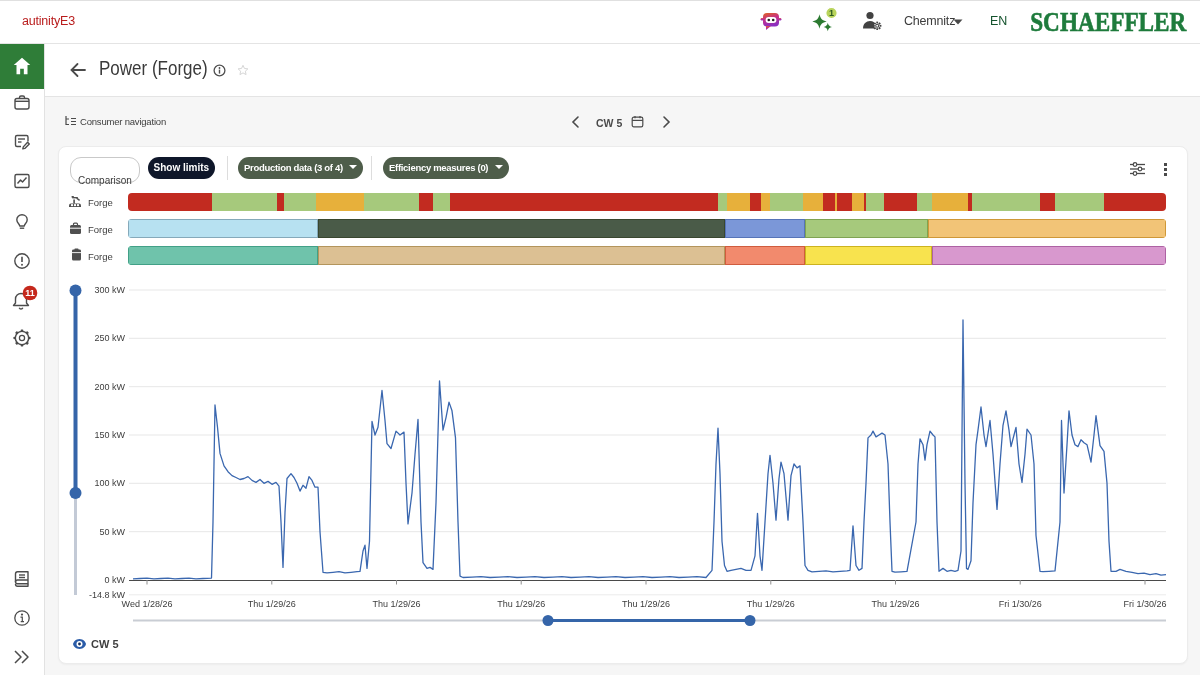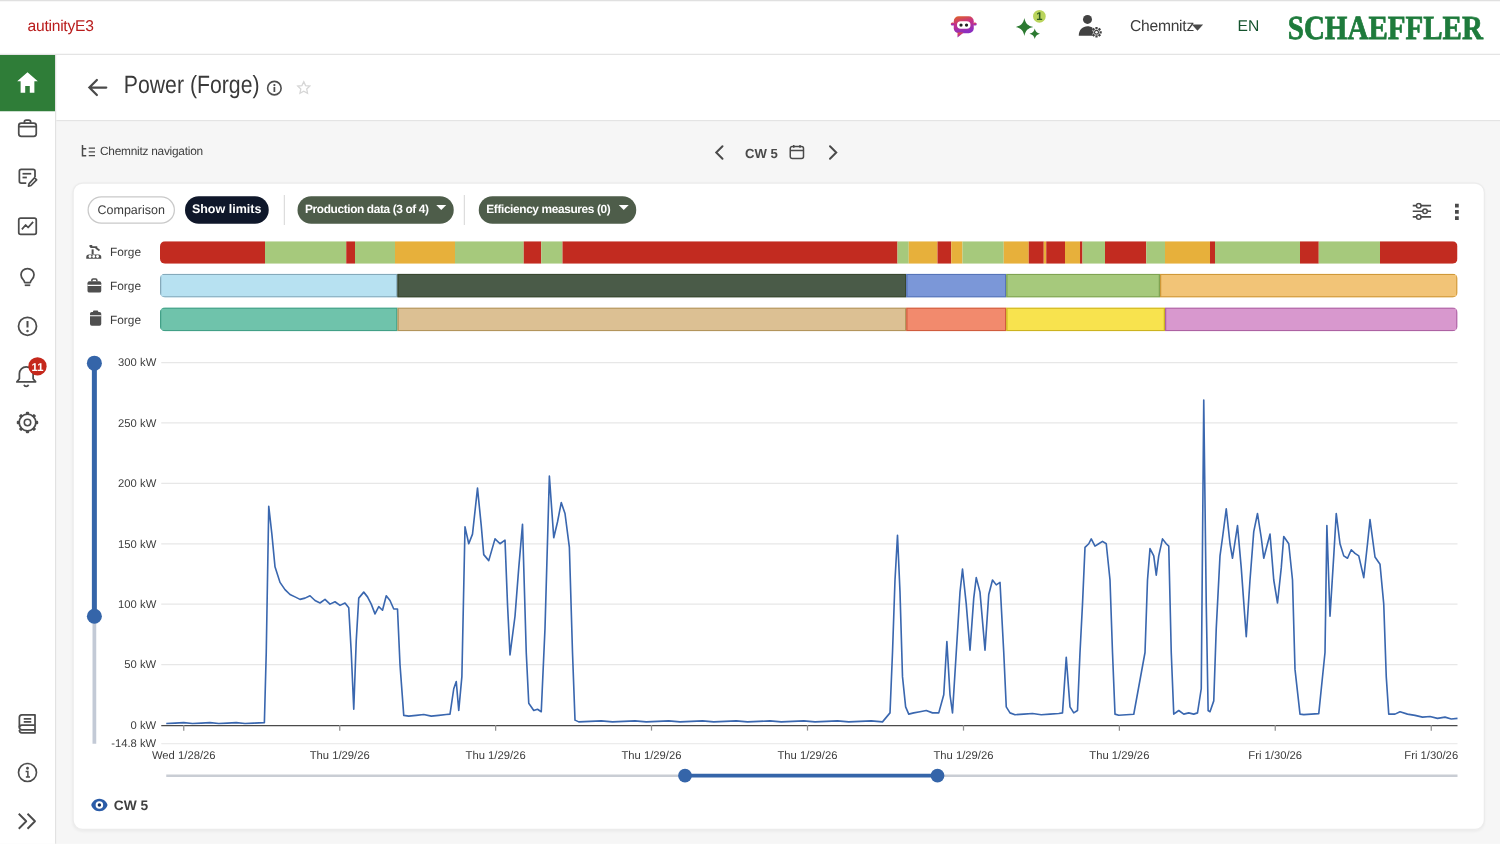--- a/index.html
+++ b/index.html
@@ -144,38 +144,38 @@
     <rect x="5.8" y="5.6" width="1.4" height="4" fill="#4f4f4f"></rect>
   </svg>
 <svg class="abs" style="left:237px;top:64px;z-index:4" width="12" height="12" viewBox="0 0 24 24" fill="none" stroke="#d6d6d6" stroke-width="2">
     <path d="M12 2.6 L14.9 8.9 L21.8 9.7 L16.7 14.4 L18.1 21.2 L12 17.8 L5.9 21.2 L7.3 14.4 L2.2 9.7 L9.1 8.9 Z"></path>
   </svg>
 
 <svg class="abs" style="left:64px;top:115px;z-index:3" width="13" height="13" viewBox="0 0 13 13" fill="none" stroke="#4a4a4a" stroke-width="1.2">
     <path d="M2 1 L2 9.5 L5 9.5 M2 4 L5 4"></path>
     <path d="M7 3.5 L12 3.5 M7 6.5 L12 6.5 M7 9.5 L12 9.5" stroke-width="1.1"></path>
   </svg>
-<div class="abs" style="left:80px;top:116px;font-size:9.5px;letter-spacing:-0.2px;color:#3d3d3d;z-index:3">Chemnitz navigation</div>
+<div class="abs" style="left:80px;top:116px;font-size:9.5px;letter-spacing:-0.2px;color:#3d3d3d;z-index:3">Consumer navigation</div>
 <svg class="abs" style="left:570px;top:115px;z-index:3" width="11" height="14" viewBox="0 0 11 14" fill="none" stroke="#4a4a4a" stroke-width="1.6" stroke-linecap="round">
     <path d="M8 2 L3 7 L8 12"></path>
   </svg>
 <div class="abs" style="left:596px;top:116.5px;font-size:10.5px;font-weight:bold;color:#4a4a4a;z-index:3">CW 5</div>
 <svg class="abs" style="left:631px;top:115px;z-index:3" width="13" height="13" viewBox="0 0 13 13" fill="none" stroke="#4a4a4a" stroke-width="1.2">
     <rect x="1.2" y="2.2" width="10.6" height="9.6" rx="1.6"></rect>
     <line x1="1.2" y1="5.4" x2="11.8" y2="5.4"></line>
     <line x1="4" y1="1" x2="4" y2="3.2"></line>
     <line x1="9" y1="1" x2="9" y2="3.2"></line>
   </svg>
 <svg class="abs" style="left:661px;top:115px;z-index:3" width="11" height="14" viewBox="0 0 11 14" fill="none" stroke="#4a4a4a" stroke-width="1.6" stroke-linecap="round">
     <path d="M3 2 L8 7 L3 12"></path>
   </svg>
 
 <div class="abs" style="left:58px;top:146px;width:1130px;height:518px;background:#fff;border:1px solid #ececec;border-radius:8px;box-shadow:0 1px 2px rgba(0,0,0,0.04);z-index:2"></div>
 
-<div class="abs" style="left:70px;top:157px;height:22px;padding:0 7px;line-height:21px;font-size:10px;color:#3c3c3c;background:#fff;border:1px solid #c9c9c9;border-radius:11px;z-index:3">Comparison</div>
+<div class="abs" style="left:70px;top:157px;height:22px;padding:12px 7px;line-height:21px;font-size:10px;color:#3c3c3c;background:#fff;border:1px solid #c9c9c9;border-radius:11px;z-index:3">Comparison</div>
 <div class="abs" style="left:148px;top:157px;height:22px;padding:0 5.5px;line-height:22px;font-size:10px;font-weight:bold;color:#fff;background:#0f172a;border-radius:11px;z-index:3">Show limits</div>
 <div class="abs" style="left:227px;top:156px;width:1px;height:24px;background:#ddd;z-index:3"></div>
 <div class="abs" style="left:238px;top:157px;height:22px;padding:0 6px;line-height:22px;font-size:9.5px;letter-spacing:-0.3px;font-weight:bold;color:#fff;background:#4e5d4a;border-radius:11px;z-index:3">Production data (3 of 4) <span style="display:inline-block;transform:translateY(-2px);margin-left:4px;width:0;height:0;border-left:4px solid transparent;border-right:4px solid transparent;border-top:4.5px solid #fff"></span></div>
 <div class="abs" style="left:371px;top:156px;width:1px;height:24px;background:#ddd;z-index:3"></div>
 <div class="abs" style="left:383px;top:157px;height:22px;padding:0 6px;line-height:22px;font-size:9.5px;letter-spacing:-0.3px;font-weight:bold;color:#fff;background:#4e5d4a;border-radius:11px;z-index:3">Efficiency measures (0) <span style="display:inline-block;transform:translateY(-2px);margin-left:4px;width:0;height:0;border-left:4px solid transparent;border-right:4px solid transparent;border-top:4.5px solid #fff"></span></div>
 
 <svg class="abs" style="left:1130px;top:162px;z-index:3" width="15" height="14" viewBox="0 0 15 14" stroke="#4a4a4a" fill="#fff">
 <line x1="0" y1="2.5" x2="15" y2="2.5" stroke-width="1.3"></line>
     <circle cx="5" cy="2.5" r="1.8" stroke-width="1.2"></circle>
 <line x1="0" y1="7" x2="15" y2="7" stroke-width="1.3"></line>

